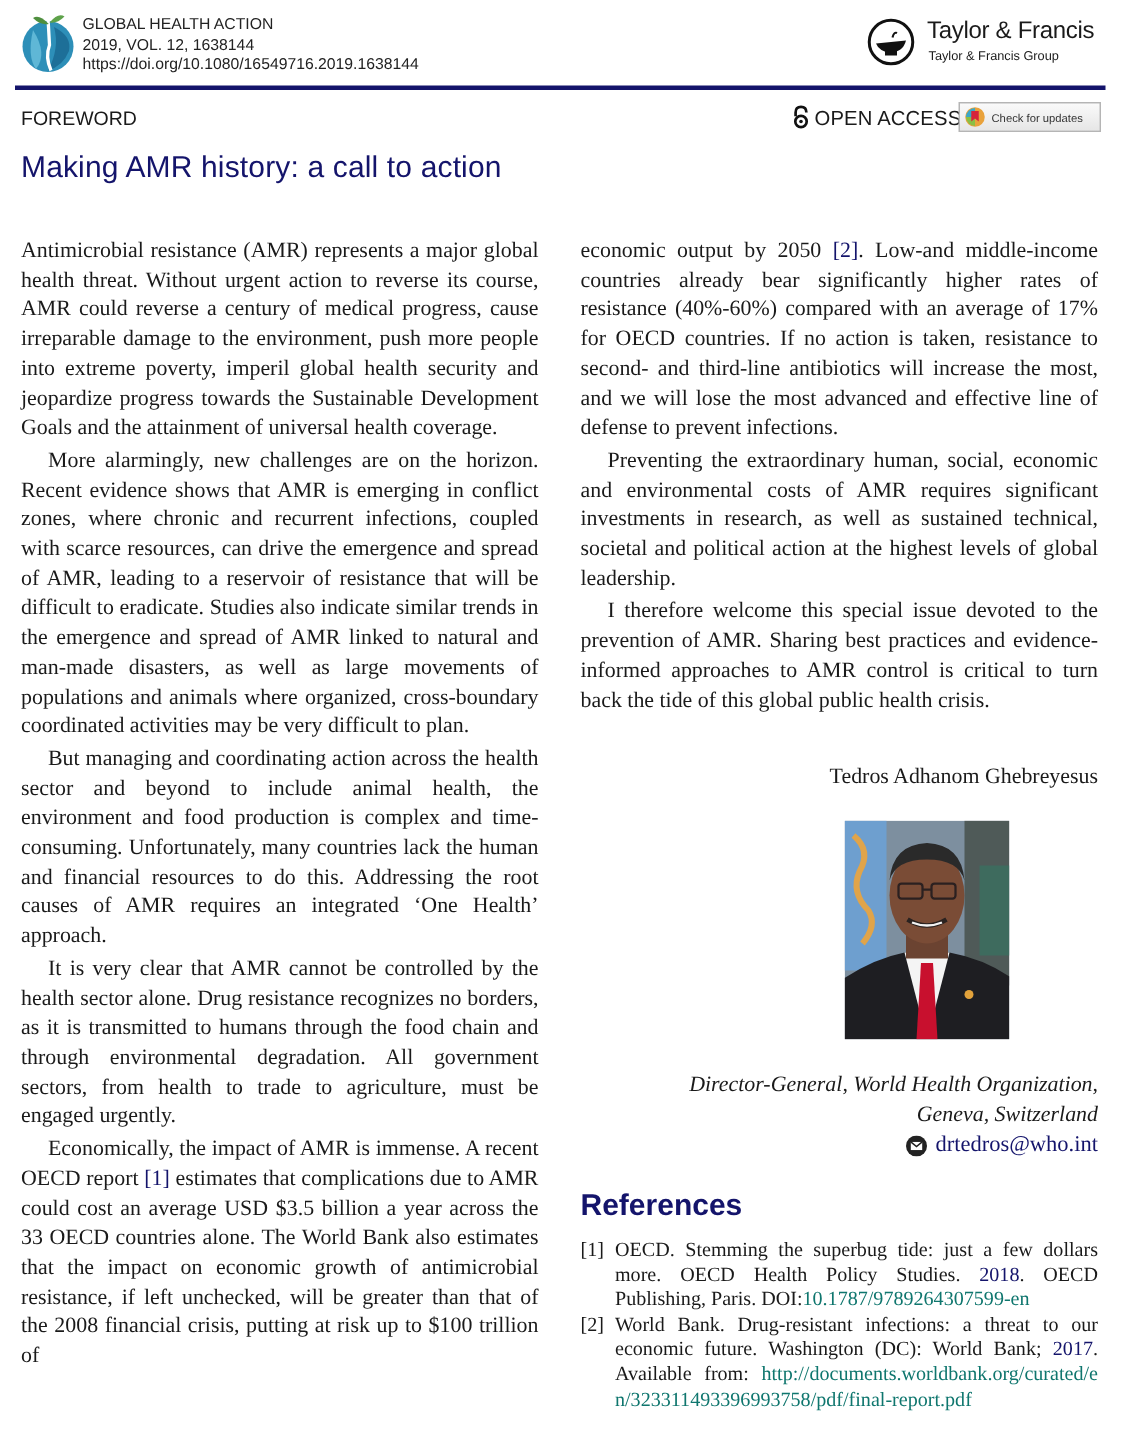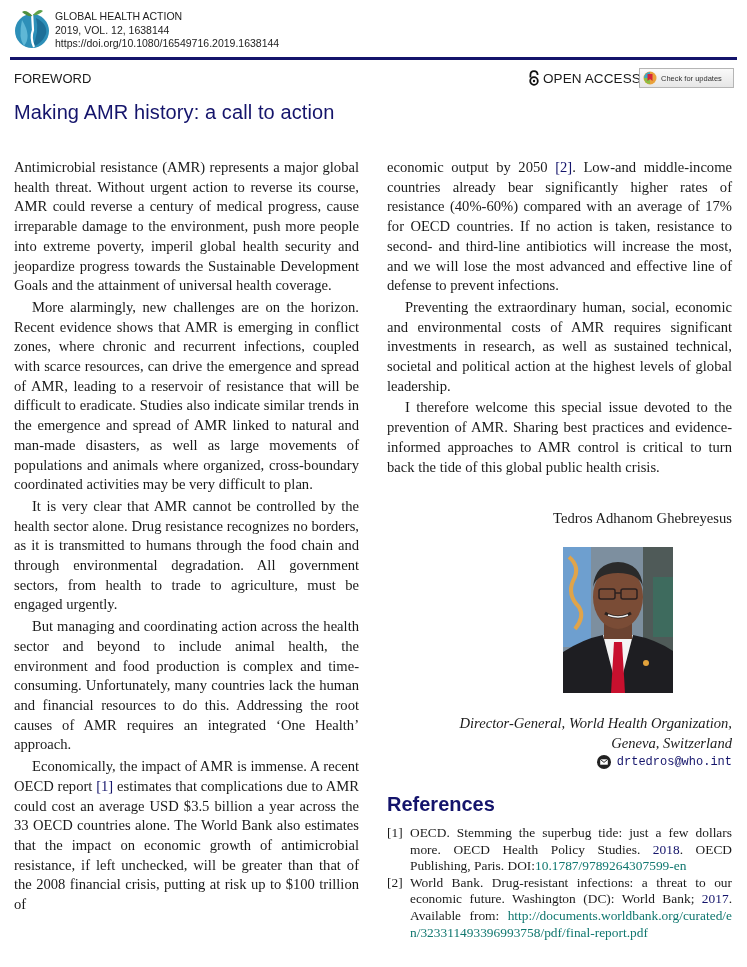--- a/index.html
+++ b/index.html
@@ -28,21 +28,21 @@
   .col { position: absolute; font-size: 14.6px; line-height: 19.7px; text-align: justify; hyphens: manual; }
   .col-left { left: 14px; top: 158px; width: 345px; }
   .col-right { left: 387px; top: 158px; width: 345px; }
   .col p { text-indent: 0; margin-bottom: 2px; }
   .col p.indent { text-indent: 18px; }
   .cite { color: #14146b; }
 
   .signature { position: absolute; left: 387px; top: 510px; width: 345px; text-align: right; font-size: 14.6px; }
   .photo { position: absolute; left: 563px; top: 547px; width: 110px; height: 146px; overflow: hidden; }
   .affil { position: absolute; left: 387px; top: 714px; width: 345px; text-align: right; font-size: 14.6px; line-height: 19.7px; font-style: italic; }
-  .email-row { position: absolute; left: 387px; top: 755px; width: 345px; display: flex; justify-content: flex-end; align-items: center; font-size: 12px; font-family: Liberation Mono, monospace; }
+  .email-row { position: absolute; left: 387px; top: 755px; width: 345px; display: flex; justify-content: flex-end; align-items: center; font-size: 15px; }
   .mail-icon { width: 14px; height: 14px; margin-right: 6px; }
   .email-link { color: #14146b; text-decoration: none; }
 
   .refs-heading { position: absolute; left: 387px; top: 793px; font-family: "Liberation Sans", "DejaVu Sans", sans-serif; font-weight: bold; font-size: 20px; color: #14146b; }
   .refs { position: absolute; left: 387px; top: 825px; width: 345px; font-size: 13.4px; line-height: 16.6px; }
   .ref { display: flex; text-align: justify; }
   .ref-num { width: 23px; flex-shrink: 0; }
   .ref-body { flex: 1; }
   .link { color: #0f766e; word-break: break-all; }
 </style>
@@ -55,20 +55,30 @@
     <path d="M10 14 Q20 30 12 40 Q6 32 10 14Z" fill="#5fb7d6"></path>
     <path d="M24 12 Q28 26 20 41 Q30 38 34 28 Q36 18 24 12Z" fill="#1d6f98"></path>
     <path d="M20 6 L21 24 Q18 32 22 41" stroke="#ffffff" stroke-width="2.2" fill="none"></path>
     <path d="M20.5 10 Q14 3 10 6 Q15 11 20.5 10Z" fill="#4f8f3f"></path>
     <path d="M21 9 Q27 2 31 5 Q26 10 21 9Z" fill="#5ea24a"></path>
   </svg>
   <div class="journal-meta">
     <div>GLOBAL HEALTH ACTION</div>
     <div>2019, VOL. 12, 1638144</div>
     <a style="color:#222;text-decoration:none;">https://doi.org/10.1080/16549716.2019.1638144</a>
+  </div>
+  <div class="tf-logo">
+    <svg class="tf-circle" viewBox="0 0 32 32">
+      <circle cx="16" cy="16" r="14.5" fill="none" stroke="#111" stroke-width="2"></circle>
+      <path d="M6 17 L26 15 Q24 23 15 23 Q8 22 6 17Z" fill="#111"></path>
+      <rect x="12" y="22" width="8" height="3" fill="#111"></rect>
+      <path d="M17 13 Q18 9 20 10" stroke="#111" stroke-width="1.4" fill="none"></path>
+    </svg>
+    <div class="tf-name">Taylor &amp; Francis</div>
+    <div class="tf-group">Taylor &amp; Francis Group</div>
   </div>
   <div class="rule"></div>
 </div>
 
 <div class="section-label">FOREWORD</div>
 <div class="oa-wrap">
   <svg class="oa-icon" viewBox="0 0 12 16">
     <circle cx="6" cy="11" r="3.8" fill="none" stroke="#111" stroke-width="1.8"></circle>
     <path d="M2.4 7.5 V5 Q2.4 1.2 6 1.2 Q9.6 1.2 9.6 5" fill="none" stroke="#111" stroke-width="1.8"></path>
     <circle cx="6" cy="11" r="1.2" fill="#111"></circle>
@@ -83,22 +93,22 @@
     <path d="M4.5 3 H9.5 V10 L7 8 L4.5 10Z" fill="#d6243a"></path>
   </svg>
   <span class="updates-label">Check for updates</span>
 </div>
 
 <h1 class="title" style="font-weight:normal;">Making AMR history: a call to action</h1>
 
 <div class="col col-left">
   <p>Antimicrobial resistance (AMR) represents a major global health threat. Without urgent action to reverse its course, AMR could reverse a century of medical progress, cause irreparable damage to the environ­ment, push more people into extreme poverty, imperil global health security and jeopardize progress towards the Sustainable Development Goals and the attainment of universal health coverage.</p>
   <p class="indent">More alarmingly, new challenges are on the hori­zon. Recent evidence shows that AMR is emerging in conflict zones, where chronic and recurrent infections, coupled with scarce resources, can drive the emer­gence and spread of AMR, leading to a reservoir of resistance that will be difficult to eradicate. Studies also indicate similar trends in the emergence and spread of AMR linked to natural and man-made disasters, as well as large movements of populations and animals where organized, cross-boundary coordinated activ­ities may be very difficult to plan.</p>
+  <p class="indent">But managing and coordinating action across the health sector and beyond to include animal health, the environment and food production is complex and time-consuming. Unfortunately, many countries lack the human and financial resources to do this. Addressing the root causes of AMR requires an inte­grated ‘One Health’ approach.</p>
   <p class="indent">It is very clear that AMR cannot be controlled by the health sector alone. Drug resistance recognizes no borders, as it is transmitted to humans through the food chain and through environmental degradation. All government sectors, from health to trade to agri­culture, must be engaged urgently.</p>
-  <p class="indent">But managing and coordinating action across the health sector and beyond to include animal health, the environment and food production is complex and time-consuming. Unfortunately, many countries lack the human and financial resources to do this. Addressing the root causes of AMR requires an inte­grated ‘One Health’ approach.</p>
   <p class="indent"><span>Economically, the impact of AMR is immense. A recent OECD report </span><a class="cite">[1]</a><span> estimates that complica­tions due to AMR could cost an average USD $3.5 billion a year across the 33 OECD countries alone. The World Bank also estimates that the impact on economic growth of antimicrobial resistance, if left unchecked, will be greater than that of the 2008 financial crisis, putting at risk up to $100 trillion of</span></p>
 </div>
 
 <div class="col col-right">
   <p><span>economic output by 2050 </span><a class="cite">[2]</a><span>. Low-and middle-income countries already bear significantly higher rates of resistance (40%-60%) compared with an aver­age of 17% for OECD countries. If no action is taken, resistance to second- and third-line antibiotics will increase the most, and we will lose the most advanced and effective line of defense to prevent infections.</span></p>
   <p class="indent">Preventing the extraordinary human, social, eco­nomic and environmental costs of AMR requires significant investments in research, as well as sus­tained technical, societal and political action at the highest levels of global leadership.</p>
   <p class="indent">I therefore welcome this special issue devoted to the prevention of AMR. Sharing best practices and evidence-informed approaches to AMR control is critical to turn back the tide of this global public health crisis.</p>
 </div>
 
 <div class="signature">Tedros Adhanom Ghebreyesus</div>

